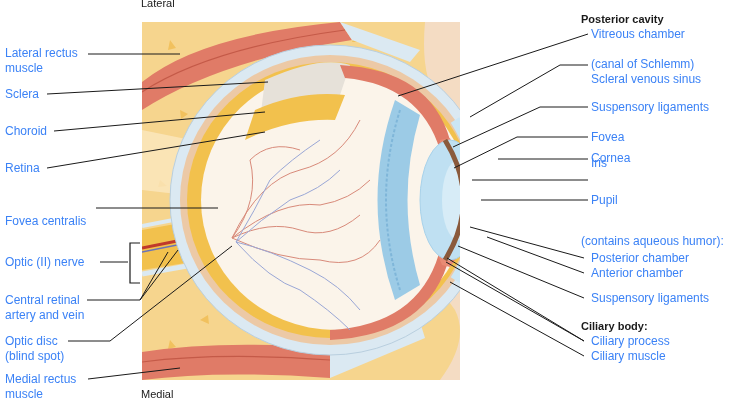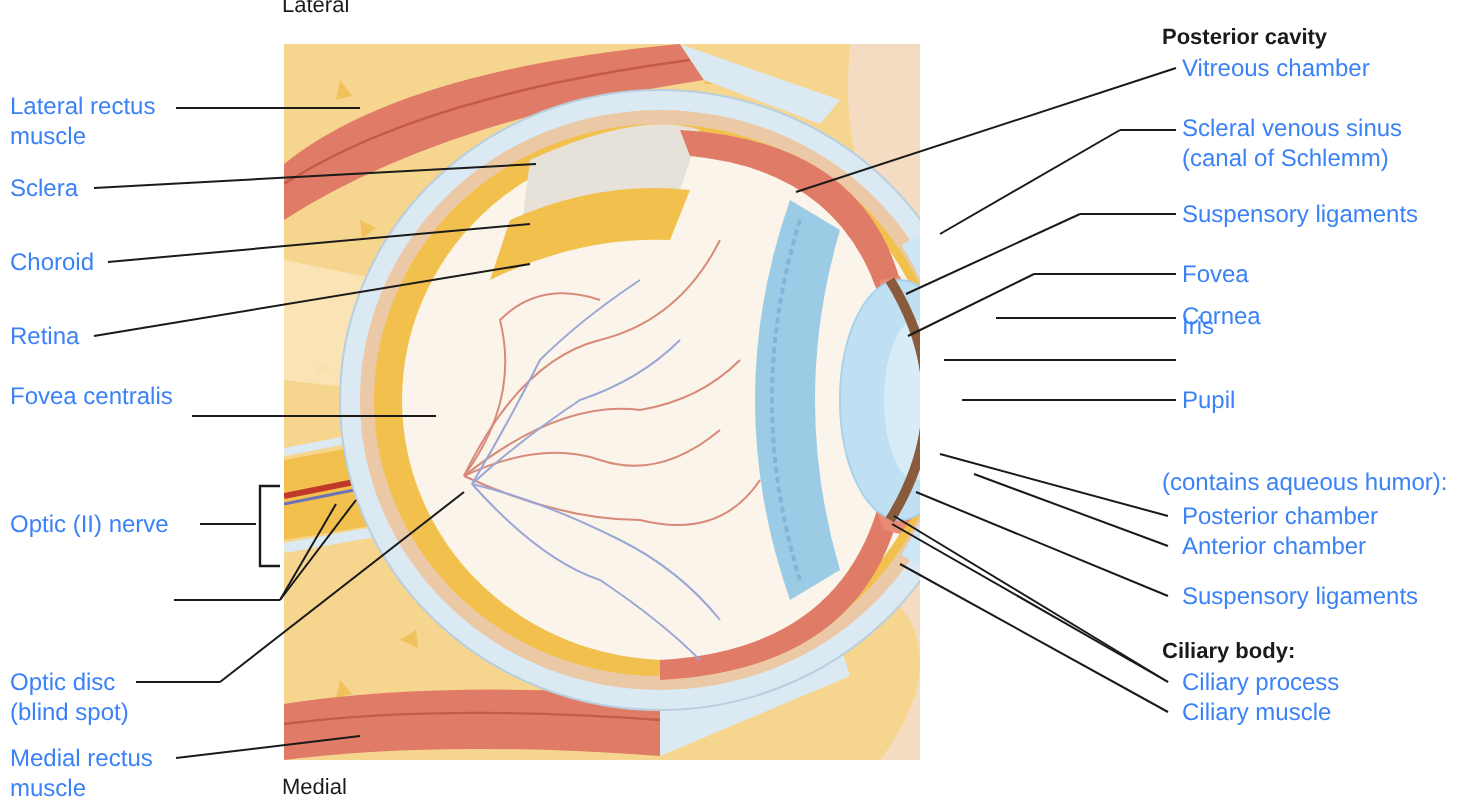--- a/index.html
+++ b/index.html
@@ -138,36 +138,40 @@
 <div class="orient" style="left:141px; top:-3px;">Lateral</div>
 <div class="orient" style="left:141px; top:388px;">Medial</div>
 
 <div class="lbl" style="left:5px; top:46px;">
   <div>Lateral rectus</div>
   <div>muscle</div>
 </div>
 <div class="lbl" style="left:5px; top:87px;">Sclera</div>
 <div class="lbl" style="left:5px; top:124px;">Choroid</div>
 <div class="lbl" style="left:5px; top:161px;">Retina</div>
-<div class="lbl" style="left:5px; top:191px;text-align:right;">Fovea centralis</div>
+<div class="lbl" style="left:5px; top:214px;text-align:right;">Fovea centralis</div>
 <div class="lbl" style="left:5px; top:255px;">Optic (II) nerve</div>
+<div class="lbl" style="left:5px; top:293px;">
+  <div>Central retinal</div>
+  <div>artery and vein</div>
+</div>
 <div class="lbl" style="left:5px; top:334px;">
   <div>Optic disc</div>
   <div>(blind spot)</div>
 </div>
 <div class="lbl" style="left:5px; top:372px;">
   <div>Medial rectus</div>
   <div>muscle</div>
 </div>
 
 <div class="hdr" style="left:581px; top:12px;">Posterior cavity</div>
 <div class="lbl" style="left:591px; top:27px;">Vitreous chamber</div>
 <div class="lbl" style="left:591px; top:57px;">
+  <div>(canal of Schlemm)</div>
   <div>Scleral venous sinus</div>
-  <div>(canal of Schlemm)</div>
 </div>
 <div class="lbl" style="left:591px; top:100px;">Suspensory ligaments</div>
 <div class="lbl" style="left:591px; top:130px;">Fovea</div>
 <div class="lbl" style="left:591px; top:151px;">Cornea</div>
 <div class="lbl" style="left:591px; top:156px;">Iris</div>
 <div class="lbl" style="left:591px; top:193px;">Pupil</div>
 
 <div class="lbl" style="left:581px; top:234px;">(contains aqueous humor):</div>
 <div class="lbl" style="left:591px; top:251px;">Posterior chamber</div>
 <div class="lbl" style="left:591px; top:266px;">Anterior chamber</div>

